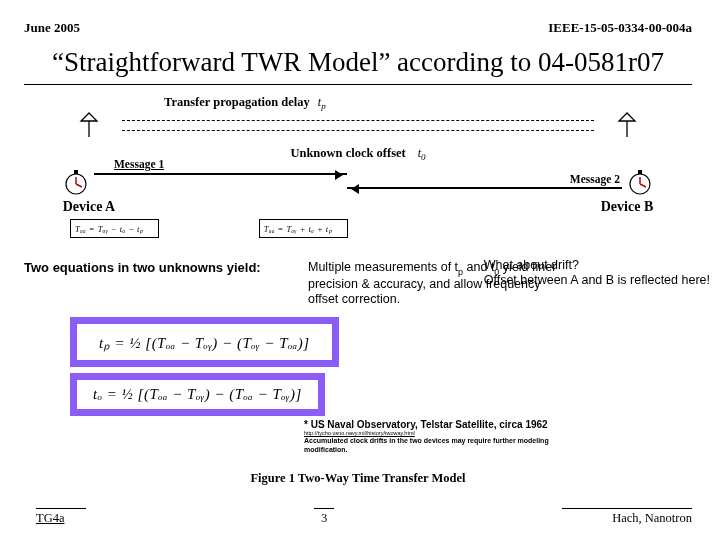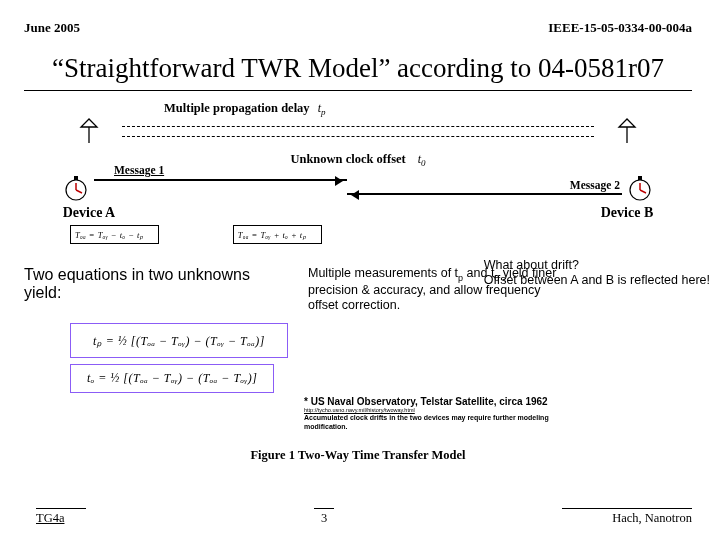--- a/index.html
+++ b/index.html
@@ -1,19 +1,19 @@
 <!DOCTYPE html>
 <html><head>
 <meta charset="utf-8">
 <style>
   * { box-sizing: border-box; margin: 0; padding: 0; }
   html, body { width: 720px; height: 540px; font-family: "Times New Roman", serif; background: #fff; color: #000; }
   .page { width: 720px; height: 540px; position: relative; padding: 20px 28px 18px 24px; }
   .head-row { display: flex; justify-content: space-between; font-weight: bold; font-size: 13px; }
-  .title-block { margin-top: 16px; border-bottom: 1.6px solid #000; padding-bottom: 4px; text-align: center; }
+  .title-block { margin-top: 10px; border-bottom: 1.6px solid #000; padding-bottom: 4px; text-align: center; }
   .title-block h1 { font-size: 27px; font-weight: normal; line-height: 1.25; font-family: "Times New Roman", serif; }
 
   .model { margin: 10px 34px 0 34px; }
   .upd { display: flex; align-items: center; }
   .upd-spacer { width: 106px; }
   .upd-label { font-weight: bold; font-size: 12.5px; }
   .upd-sym { font-style: italic; font-size: 12px; margin-left: 8px; }
   .upd-sym sub { font-size: 9px; font-style: italic; }
   .row-icons { display: flex; align-items: center; margin-top: 0; }
   .dev-col { display:flex; flex-direction:column; align-items:center; width:62px; }
@@ -34,30 +34,30 @@
   .msg-arrow.m2::before { content:""; position:absolute; left:-1px; top:-5px; border:5px solid transparent; border-right:8px solid #000; }
   .msg1-label { position:absolute; left:20px; top:-9px; font-weight:bold; font-size:11.5px;text-decoration:underline; }
   .msg2-label { position:absolute; right:2px; top:6px; font-weight:bold; font-size:11.5px; }
   .dev-labels { display:flex; justify-content:space-between; font-weight:bold; font-size:14px; margin-top:2px; }
   .dev-labels .lbl-a { width:62px; text-align:center; }
   .dev-labels .lbl-b { width:62px; text-align:center; }
 
   .eq-row { display:flex; margin-top:4px; }
   .eq-box { border:1px solid #000; padding:3px 14px 3px 4px; font-size:8.5px; font-style:italic; white-space:nowrap; letter-spacing:0.5px; }
   .eq-row .eq-box:first-child { margin-left: 46px; }
-  .eq-row .eq-box:last-child { margin-left: 74px; }
+  .eq-row .eq-box:last-child { margin-left: 100px; }
 
   .offset-note { position:absolute; right:10px; top:258px; font-size:12.5px; font-family:Arial, sans-serif; line-height:1.2; }
 
   .two-col { display:flex; margin-top:22px; }
-  .two-col .lcol { width:250px; font-weight:normal; font-size:16px; font-family:Arial, sans-serif; }
+  .two-col .lcol { width:250px; font-weight:bold; font-size:13px; font-family:Arial, sans-serif; }
   .two-col .rcol { width:250px; font-size:12.5px; font-family:Arial, sans-serif; margin-left:34px; line-height:1.2; }
   .rcol sub { font-size:9px; }
 
-  .eq-big { border:1px solid #8b5cf6; padding:8px 22px; font-size:12px; font-style:italic; margin-top:10px; margin-left:46px; display:inline-block; letter-spacing:0.5px; }
+  .eq-big { border:7px solid #8b5cf6; padding:8px 22px; font-size:15px; font-style:italic; margin-top:10px; margin-left:46px; display:inline-block; letter-spacing:0.5px; }
   .eq-big.sm { padding:6px 16px; margin-top:6px; }
 
   .footnote-box { margin-left:280px; margin-top:4px; width:280px; }
   .footnote-box .fn { font-size:10px; font-weight:bold; font-family:Arial, sans-serif; line-height:1.05; }
   .footnote-box .fnlink { font-size:5.5px; font-family:Arial, sans-serif; text-decoration:underline; color:#000; }
   .footnote-box .fn2 { font-size:7px; font-weight:bold; font-family:Arial, sans-serif; line-height:1.05; margin-top:1px; }
 
   .fig-cap { text-align:center; font-weight:bold; font-size:12.5px; margin-top:18px; }
 
   .foot { position:absolute; left:36px; right:28px; bottom:14px; display:flex; justify-content:space-between; font-size:12.5px; font-family:"Times New Roman", serif; }
@@ -75,21 +75,21 @@
     <span>IEEE-15-05-0334-00-004a</span>
   </div>
 
   <div class="title-block">
     <h1>“Straightforward TWR Model” according to 04-0581r07</h1>
   </div>
 
   <div class="model">
     <div class="upd">
       <div class="upd-spacer"></div>
-      <span class="upd-label">Multiple propagation delay</span>
+      <span class="upd-label">Transfer propagation delay</span>
       <span class="upd-sym"><span>t</span><sub>p</sub></span>
     </div>
 
     <div class="row-icons">
       <div class="dev-col">
         <div class="ant">
           <svg viewBox="0 0 20 28">
               <polygon points="10,2 2,10 18,10" fill="none" stroke="#000" stroke-width="1.3"></polygon>
               <line x1="10" y1="10" x2="10" y2="26" stroke="#000" stroke-width="1.3"></line>
             </svg>

